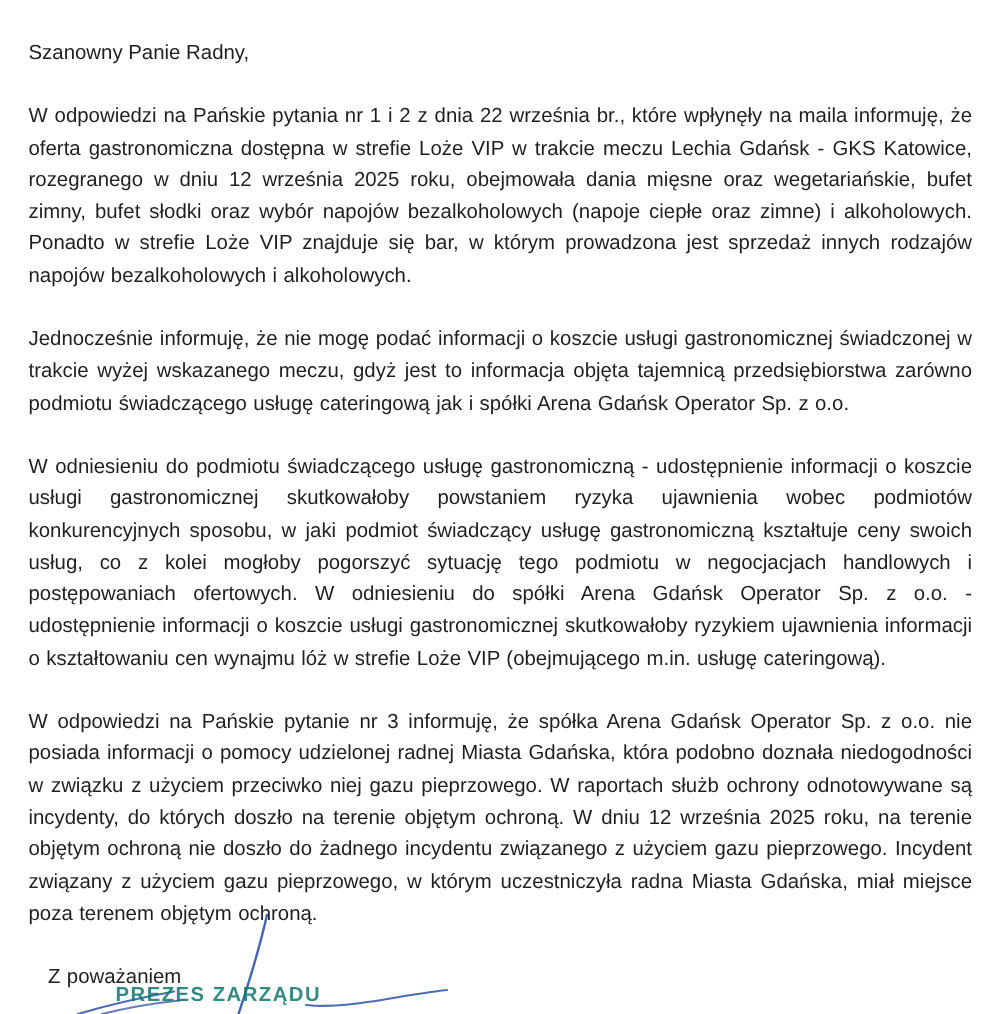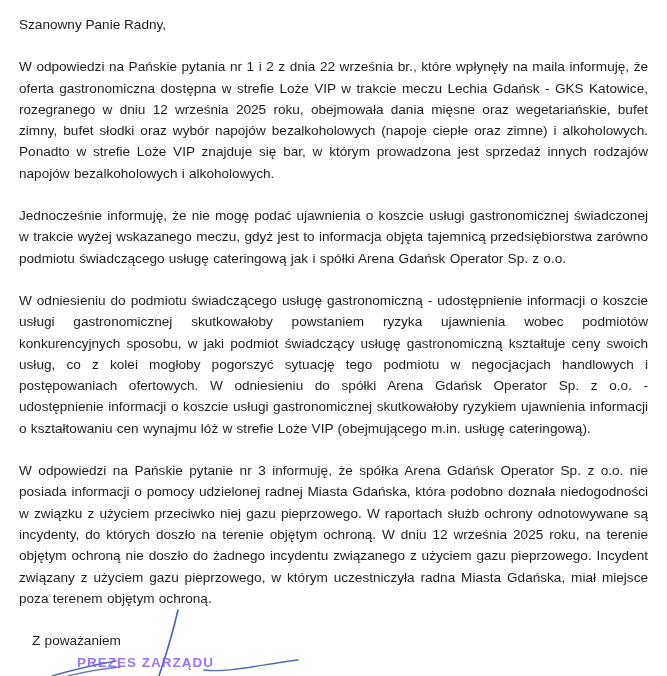--- a/index.html
+++ b/index.html
@@ -6,21 +6,21 @@
   body {
     width: 667px; height: 676px;
     background: #ffffff;
     overflow: hidden;
     position: relative;
     font-family: "Liberation Sans", sans-serif;
   }
   .page {
     box-sizing: border-box;
     width: 667px; height: 520px;
-    padding: 14px 19px 0 19px;
+    padding: 24px 19px 0 19px;
     color: #1f1f1f;
     font-size: 13.6px;
     line-height: 21.3px;
     position: relative;
   }
   .para {
     margin: 0 0 21px 0;
     text-align: justify;
     text-align-last: left;
     word-spacing: 0.5px;
@@ -32,41 +32,41 @@
     left: 0; top: 598px;
     width: 420px; height: 78px;
     pointer-events: none;
   }
   .stamp-text {
     position: absolute;
     left: 77px; top: 54px;
     font-size: 13.5px;
     font-weight: bold;
     letter-spacing: 1px;
-    color: #8b5cf6;
+    color: #0f766e;
     opacity: 0.85;
     filter: blur(0.4px);
     white-space: nowrap;
   }
   .signature-svg {
     position: absolute;
     left: 0; top: 0;
     width: 420px; height: 78px;
   }
 </style>
 </head>
 <body>
 
 <div class="page">
 
   <p class="salutation">Szanowny Panie Radny,</p>
 
   <p class="para">W odpowiedzi na Pańskie pytania nr 1 i 2 z dnia 22 września br., które wpłynęły na maila informuję, że oferta gastronomiczna dostępna w strefie Loże VIP w trakcie meczu Lechia Gdańsk - GKS Katowice, rozegranego w dniu 12 września 2025 roku, obejmowała dania mięsne oraz wegetariańskie, bufet zimny, bufet słodki oraz wybór napojów bezalkoholowych (napoje ciepłe oraz zimne) i alkoholowych. Ponadto w strefie Loże VIP znajduje się bar, w którym prowadzona jest sprzedaż innych rodzajów napojów bezalkoholowych i alkoholowych.</p>
 
-  <p class="para">Jednocześnie informuję, że nie mogę podać ujawnienia o koszcie usługi gastronomicznej świadczonej w trakcie wyżej wskazanego meczu, gdyż jest to informacja objęta tajemnicą przedsiębiorstwa zarówno podmiotu świadczącego usługę cateringową jak i spółki Arena Gdańsk Operator Sp. z o.o.</p>
+  <p class="para">Jednocześnie informuję, że nie mogę podać informacji o koszcie usługi gastronomicznej świadczonej w trakcie wyżej wskazanego meczu, gdyż jest to informacja objęta tajemnicą przedsiębiorstwa zarówno podmiotu świadczącego usługę cateringową jak i spółki Arena Gdańsk Operator Sp. z o.o.</p>
 
   <p class="para">W odniesieniu do podmiotu świadczącego usługę gastronomiczną - udostępnienie informacji o koszcie usługi gastronomicznej skutkowałoby powstaniem ryzyka ujawnienia wobec podmiotów konkurencyjnych sposobu, w jaki podmiot świadczący usługę gastronomiczną kształtuje ceny swoich usług, co z kolei mogłoby pogorszyć sytuację tego podmiotu w negocjacjach handlowych i postępowaniach ofertowych. W odniesieniu do spółki Arena Gdańsk Operator Sp. z o.o. - udostępnienie informacji o koszcie usługi gastronomicznej skutkowałoby ryzykiem ujawnienia informacji o kształtowaniu cen wynajmu lóż w strefie Loże VIP (obejmującego m.in. usługę cateringową).</p>
 
   <p class="para">W odpowiedzi na Pańskie pytanie nr 3 informuję, że spółka Arena Gdańsk Operator Sp. z o.o. nie posiada informacji o pomocy udzielonej radnej Miasta Gdańska, która podobno doznała niedogodności w związku z użyciem przeciwko niej gazu pieprzowego. W raportach służb ochrony odnotowywane są incydenty, do których doszło na terenie objętym ochroną. W dniu 12 września 2025 roku, na terenie objętym ochroną nie doszło do żadnego incydentu związanego z użyciem gazu pieprzowego. Incydent związany z użyciem gazu pieprzowego, w którym uczestniczyła radna Miasta Gdańska, miał miejsce poza terenem objętym ochroną.</p>
 
   <p class="para closing">Z poważaniem</p>
 
   <div class="signature-block">
     <svg class="signature-svg" viewBox="0 0 420 78" xmlns="http://www.w3.org/2000/svg" aria-hidden="true">
 

